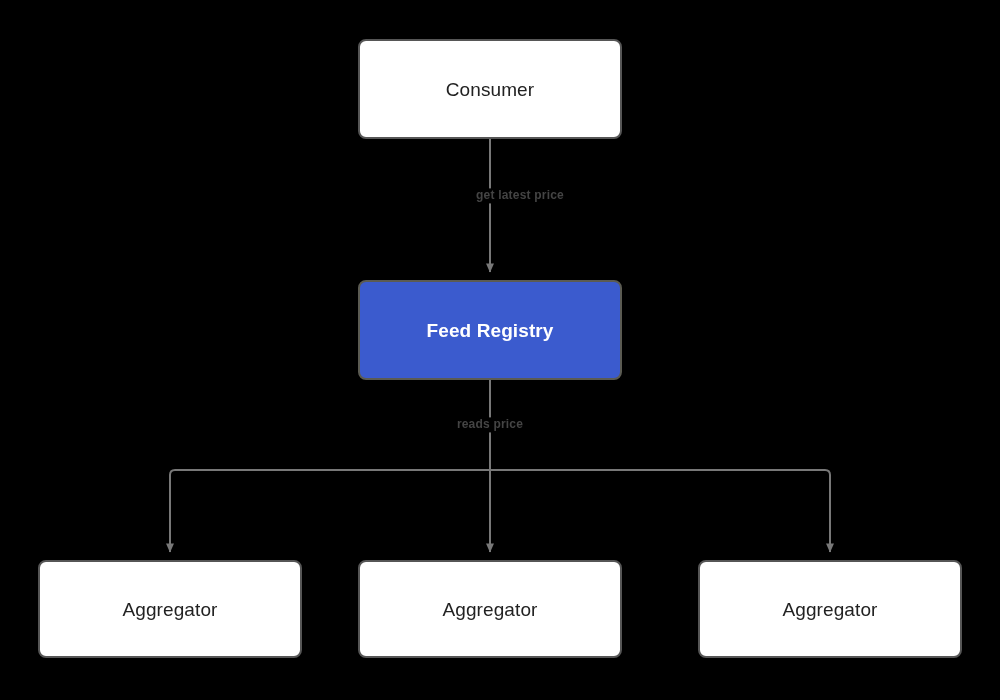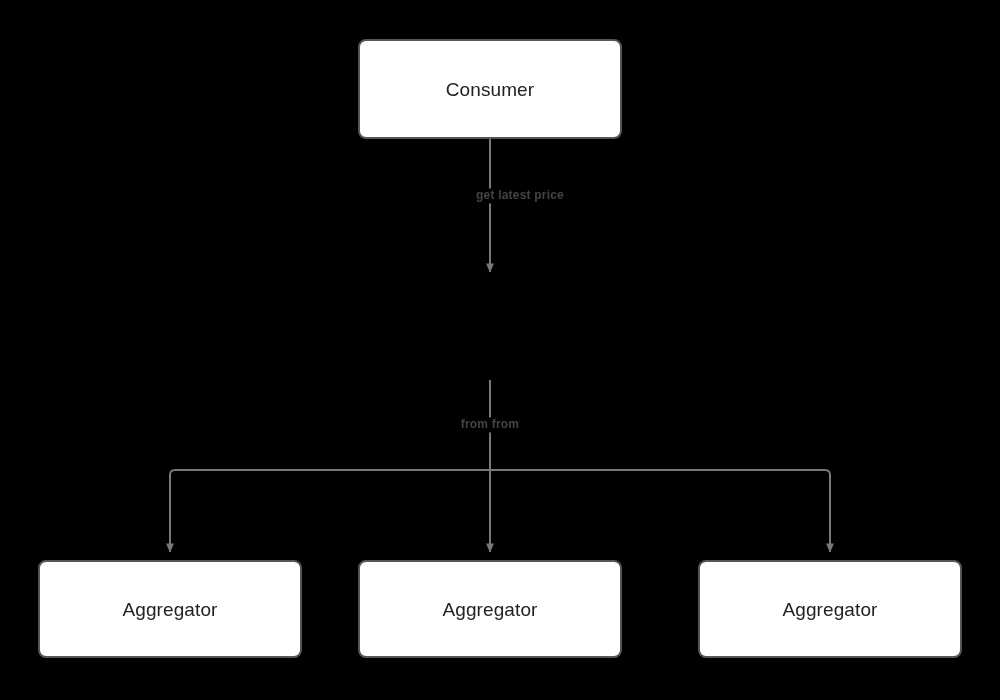--- a/index.html
+++ b/index.html
@@ -95,30 +95,33 @@
 
     <path d="M 490 470 L 490 552" fill="none" stroke="#787878" stroke-width="2" marker-end="url(#arrowhead)"></path>
 
     <path d="M 490 470 L 825 470 Q 830 470 830 475 L 830 552" fill="none" stroke="#787878" stroke-width="2" marker-end="url(#arrowhead)"></path>
   </svg>
 
   <div class="node" id="node-consumer">
     <span class="node-label">Consumer</span>
   </div>
 
+  <div class="node accent" id="node-feed-registry">
+    <span class="node-label">Feed Registry</span>
+  </div>
 
   <div class="node" id="node-aggregator-1">
     <span class="node-label">Aggregator</span>
   </div>
 
   <div class="node" id="node-aggregator-2">
     <span class="node-label">Aggregator</span>
   </div>
 
   <div class="node" id="node-aggregator-3">
     <span class="node-label">Aggregator</span>
   </div>
 
   <div class="edge-label" id="edge-label-get-latest-price">get latest price</div>
 
-  <div class="edge-label" id="edge-label-reads-from">from from</div>
+  <div class="edge-label" id="edge-label-reads-from">reads price</div>
 
 </div>
 
 </body></html>

